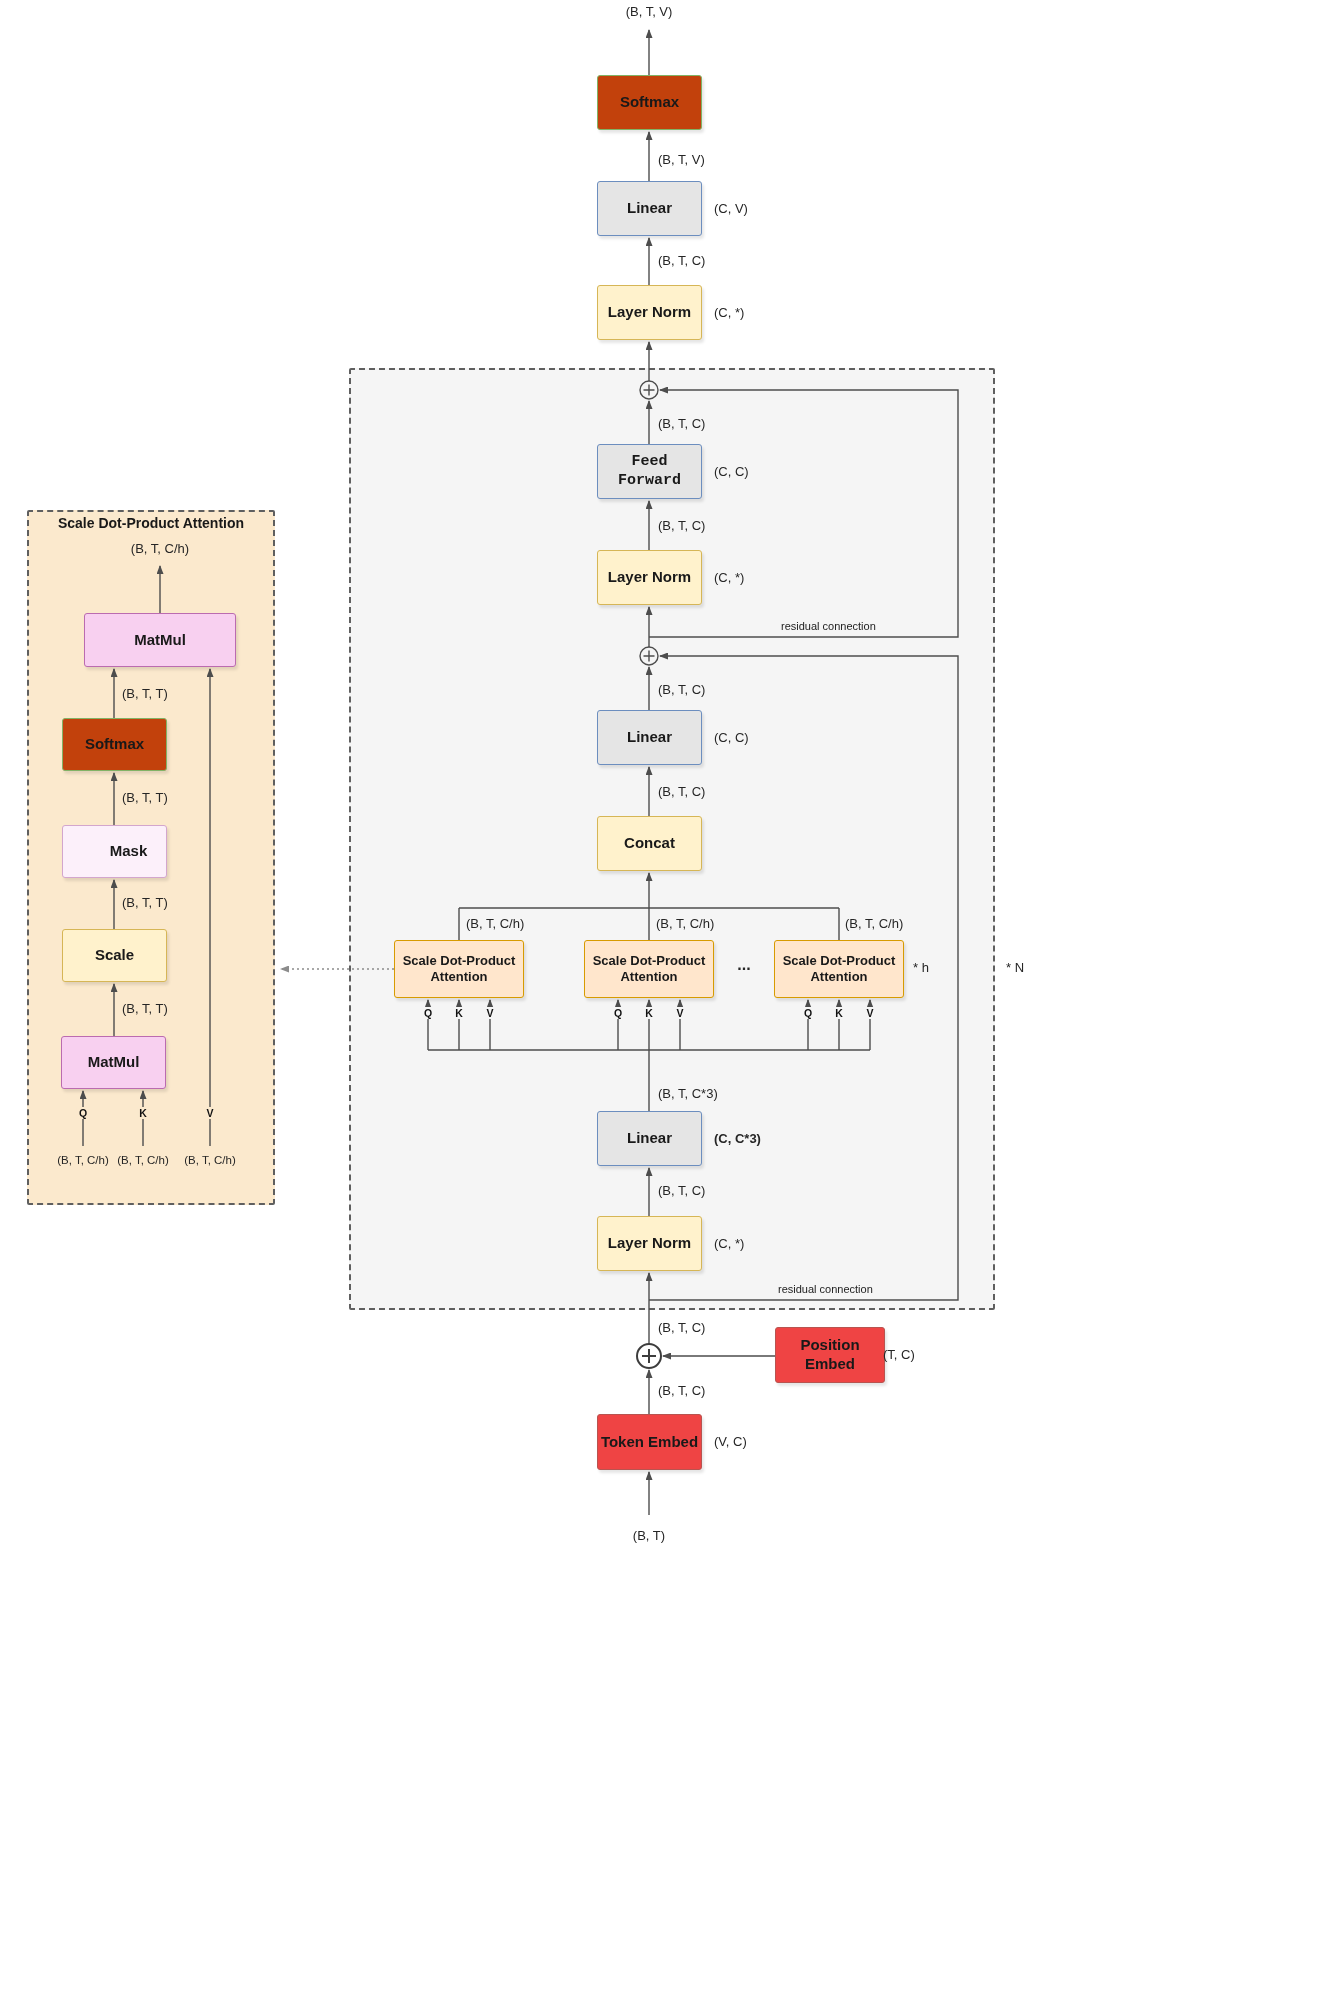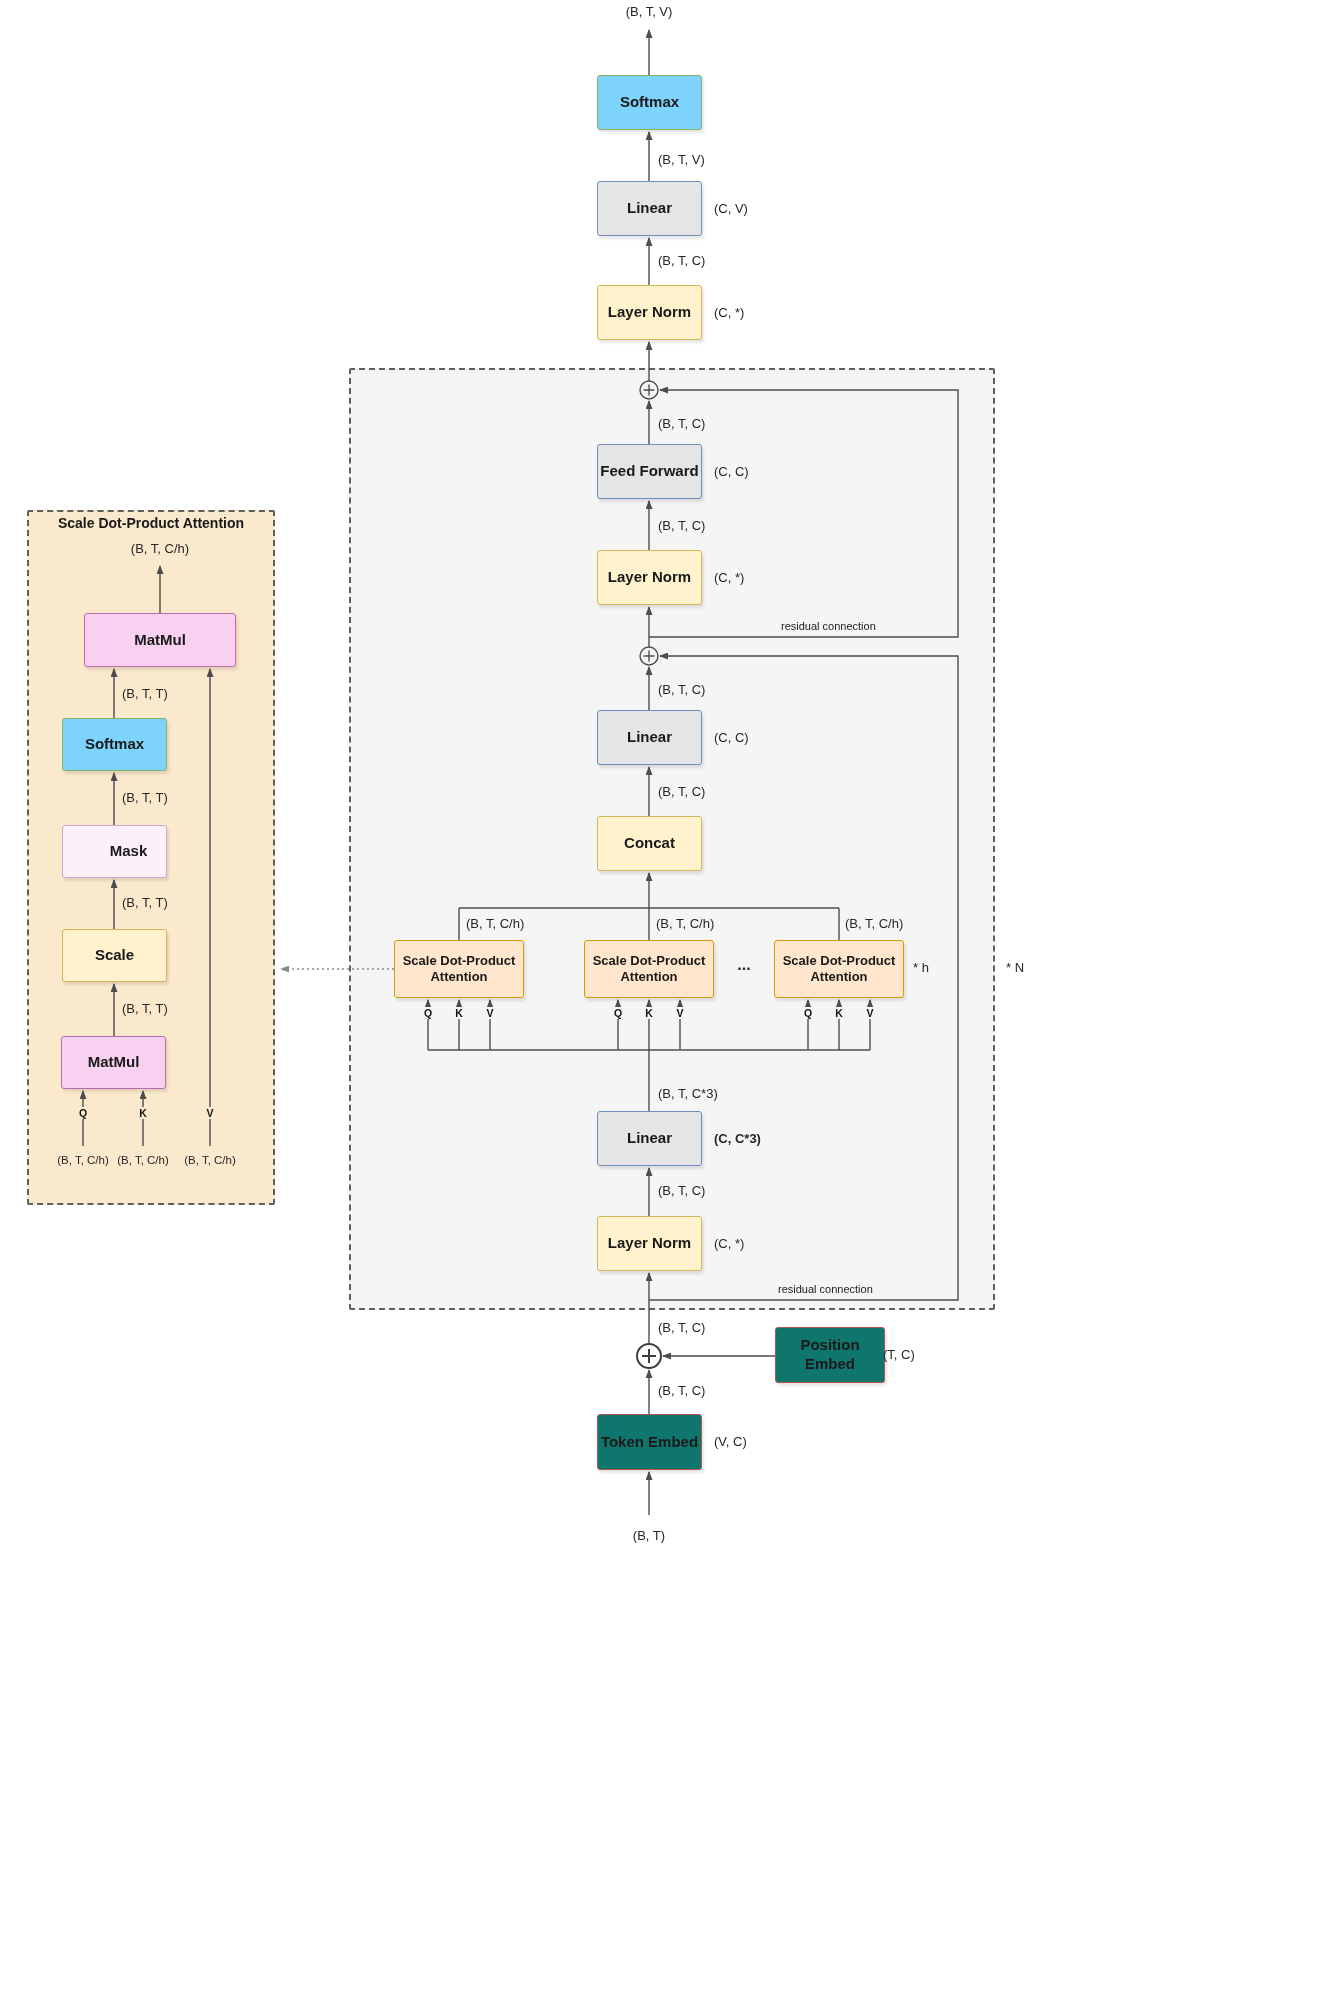--- a/index.html
+++ b/index.html
@@ -4,24 +4,24 @@
 <style>
   html,body { margin:0; padding:0; background:#ffffff; font-family:"Liberation Sans", sans-serif; }
   .canvas { position:relative; width:1342px; height:1628px; background:#ffffff; overflow:hidden; }
   .region { position:absolute; z-index:0; border:2px dashed #5f5f5f; border-radius:2px; box-sizing:border-box; }
   .region-block { background:#f5f5f5; }
   .region-detail { background:#fbe9cd; }
   svg.wires { position:absolute; left:0; top:0; z-index:2; pointer-events:none; }
   .box { position:absolute; z-index:3; display:flex; align-items:center; justify-content:center;
          text-align:center; font-size:15px; font-weight:bold; color:#191919; line-height:1.25;
          border:1px solid #000; border-radius:3px; box-shadow:2px 3px 3px rgba(0,0,0,0.10); box-sizing:border-box; }
-  .green  { background:#7dd3fc; border-color:#82b366; }
+  .green  { background:#c2410c; border-color:#82b366; }
   .blue   { background:#e5e5e5; border-color:#6c8ebf; }
   .yellow { background:#fff2cc; border-color:#d6b656; }
-  .red    { background:#0f766e; border-color:#b85450; }
+  .red    { background:#ef4444; border-color:#b85450; }
   .orange { background:#ffe6cc; border-color:#d79b00; font-size:13px; padding:0 4px; }
   .pink   { background:#f8d0f0; border-color:#bb6bb0; }
   .maskc  { background:#fcf0fa; border-color:#d3a6cd;padding-left:28px; }
   .dim { position:absolute; z-index:4; font-size:13px; color:#262626; white-space:nowrap; }
   .dim.small { font-size:11.5px; }
   .cx { transform:translateX(-50%); }
   .qkv { position:absolute; z-index:4; font-size:10.5px; font-weight:bold; color:#111;
          transform:translate(-50%,-50%); padding:0 2px; white-space:nowrap; }
   .qkv.on-gray { background:#f5f5f5; }
   .qkv.on-tan  { background:#fbe9cd; }
@@ -125,21 +125,21 @@
   <div class="box blue" style="left:597px; top:181px; width:105px; height:55px;">Linear</div>
   <div class="dim" style="left:714px; top:201px;">(C, V)</div>
 
   <div class="dim" style="left:658px; top:253px;">(B, T, C)</div>
 
   <div class="box yellow" style="left:597px; top:285px; width:105px; height:55px;">Layer Norm</div>
   <div class="dim" style="left:714px; top:305px;">(C, *)</div>
 
   <div class="dim" style="left:658px; top:416px;">(B, T, C)</div>
 
-  <div class="box blue" style="left:597px; top:444px; width:105px; height:55px;">Feed Forward</div>
+  <div class="box blue" style="left:597px; top:444px; width:105px; height:55px;font-family:Liberation Mono, monospace;">Feed Forward</div>
   <div class="dim" style="left:714px; top:464px;">(C, C)</div>
 
   <div class="dim" style="left:658px; top:518px;">(B, T, C)</div>
 
   <div class="box yellow" style="left:597px; top:550px; width:105px; height:55px;">Layer Norm</div>
   <div class="dim" style="left:714px; top:570px;">(C, *)</div>
 
   <div class="note" style="left:781px; top:620px;">residual connection</div>
 
   <div class="dim" style="left:658px; top:682px;">(B, T, C)</div>

